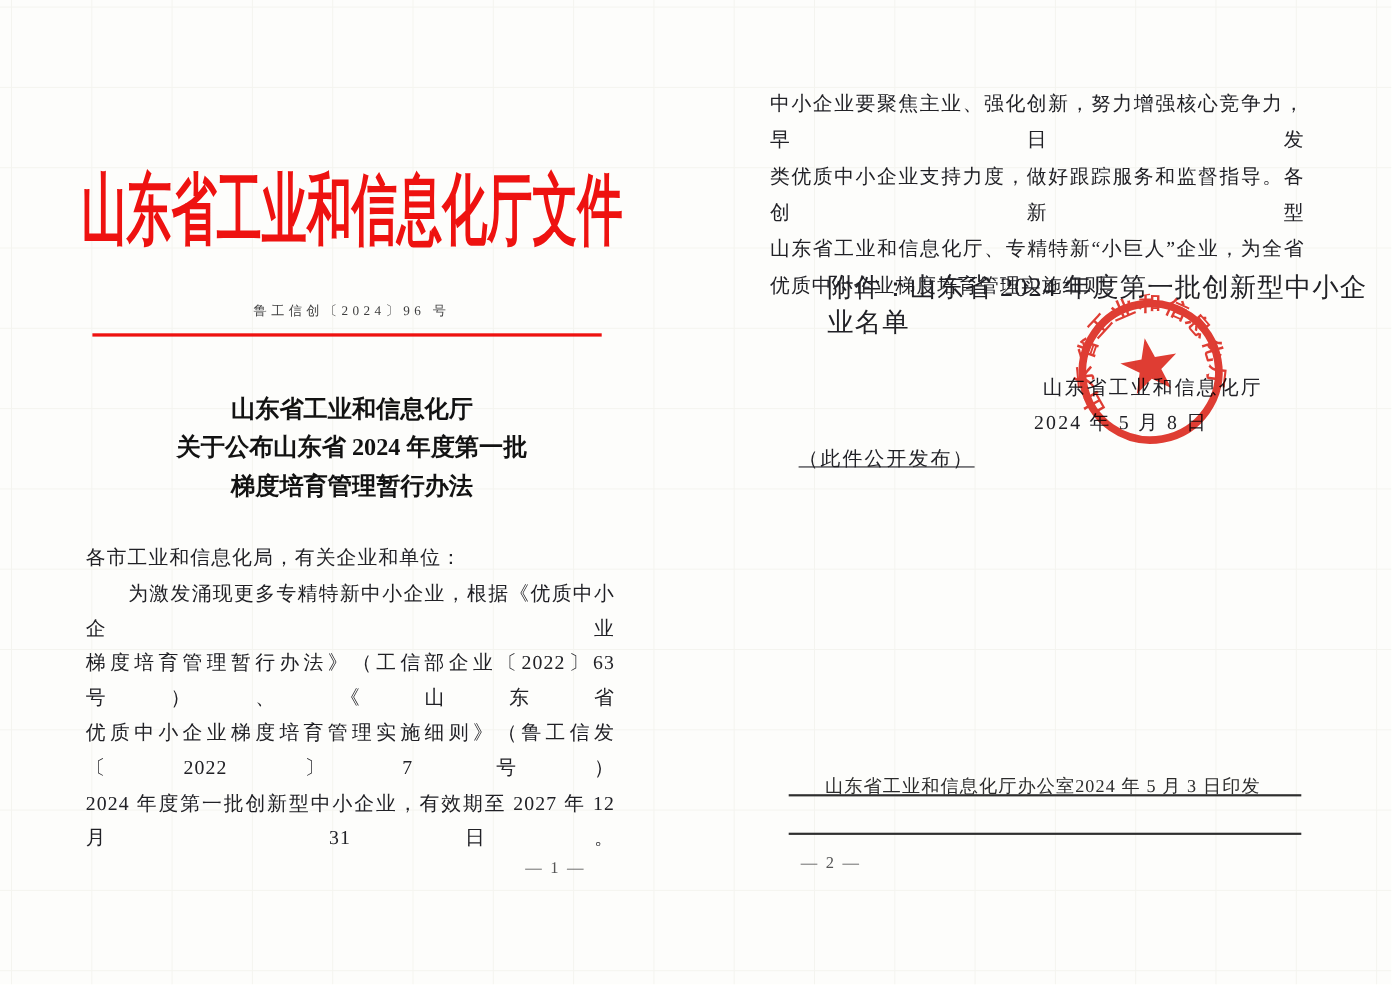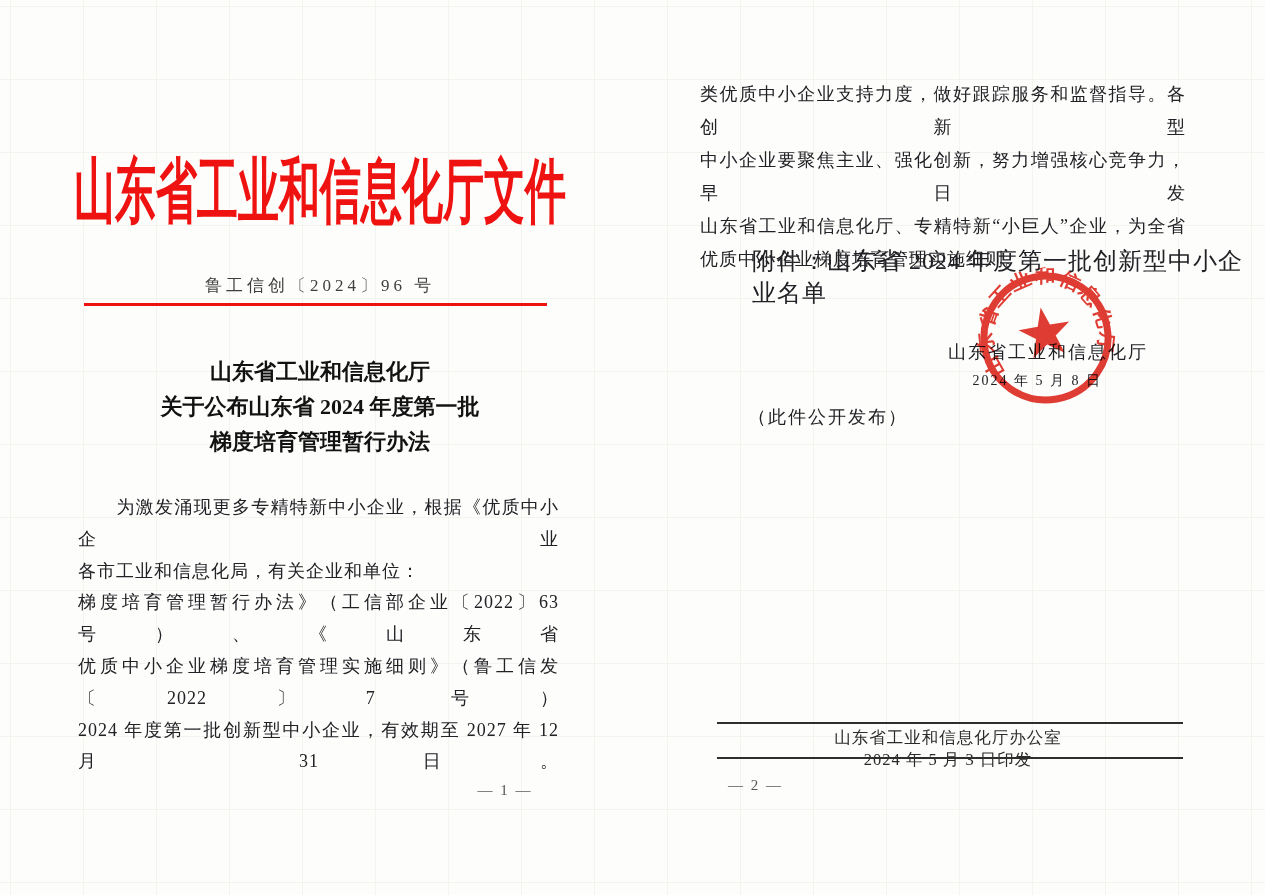--- a/index.html
+++ b/index.html
@@ -29,21 +29,21 @@
     font-weight: 700;
     font-size: 41px;
     letter-spacing: 0px;
     transform: scaleY(1.72);
     transform-origin: top center;
     white-space: nowrap;
   }
   .doc-number {
     left: 60px; top: 274px; width: 520px;
     text-align: center;
-    font-size: 17px;
+    font-size: 12px;
     letter-spacing: 4px;
     color: #3f3f3f;
   }
   .red-rule {
     left: 84px; top: 303px; width: 463px; height: 3px;
     background: #ee1210;
   }
   .notice-title {
     left: 60px; top: 354px; width: 520px;
     text-align: center;
@@ -66,69 +66,69 @@
     color: #555;
     letter-spacing: 2px;
     white-space: nowrap;
   }
   .pagenum-1 { left: 445px; top: 782px; width: 120px; text-align: center; }
   .pagenum-2 { left: 728px; top: 777px; }
 
   
   .attachment { left: 752px; top: 245px; font-size: 24px; letter-spacing: 1px; color: #212126; }
   .signer     { left: 945px; top: 340px; width: 206px; text-align: center; font-size: 18px; letter-spacing: 2px; color: #212126; }
-  .sign-date  { left: 896px; top: 372px; width: 206px; text-align: right; font-size: 14px; letter-spacing: 2px; color: #212126; }
-  .public-note{ left: 748px; top: 405px; font-size: 18px; letter-spacing: 2px; color: #212126; }
+  .sign-date  { left: 940px; top: 372px; width: 206px; text-align: left; font-size: 18px; letter-spacing: 2px; color: #212126; }
+  .public-note{ left: 726px; top: 405px; font-size: 18px; letter-spacing: 2px; color: #212126; text-decoration: underline; }
 
   .seal {
     left: 976px; top: 268px; width: 140px; height: 140px;
     transform: rotate(-10deg);
     opacity: 0.88;
     mix-blend-mode: multiply;
   }
 
   .footer-rule { left: 717px; width: 466px; height: 2px; background: #2e2e2e; }
   .footer-rule-top { top: 722px; }
   .footer-rule-bottom { top: 757px; }
   .footer-row {
-    left: 730px; top: 727px; width: 436px;
+    left: 730px; top: 704px; width: 436px;
     display: flex; justify-content: center; align-items: center;
-    font-size: 16.5px; color: #2b2b2b; letter-spacing: 1px; flex-direction: column;
+    font-size: 16.5px; color: #2b2b2b; letter-spacing: 1px;
   }
 </style>
 </head>
 <body>
 
 <div class="canvas">
 
   <div class="abs letterhead">山东省工业和信息化厅文件</div>
 
   <div class="abs doc-number">鲁工信创〔2024〕96 号</div>
 
   <div class="abs red-rule"></div>
 
   <div class="abs notice-title">
       <div class="bline">山东省工业和信息化厅</div>
       <div class="bline">关于公布山东省 2024 年度第一批</div>
       <div class="bline">梯度培育管理暂行办法</div>
     </div>
 
   <div class="abs body-block body-1">
+      <div class="bline">各市工业和信息化局，有关企业和单位：</div>
       <div class="bline fill">　　为激发涌现更多专精特新中小企业，根据《优质中小企业</div>
-      <div class="bline">各市工业和信息化局，有关企业和单位：</div>
       <div class="bline fill">梯度培育管理暂行办法》（工信部企业〔2022〕63 号）、《山东省</div>
       <div class="bline fill">优质中小企业梯度培育管理实施细则》（鲁工信发〔2022〕7 号）</div>
       <div class="bline fill">2024 年度第一批创新型中小企业，有效期至 2027 年 12 月 31 日。</div>
     </div>
 
   <div class="abs pagenum pagenum-1">— 1 —</div>
 
   <div class="abs body-block body-2">
+      <div class="bline fill">中小企业要聚焦主业、强化创新，努力增强核心竞争力，早日发</div>
       <div class="bline fill">类优质中小企业支持力度，做好跟踪服务和监督指导。各创新型</div>
-      <div class="bline fill">中小企业要聚焦主业、强化创新，努力增强核心竞争力，早日发</div>
       <div class="bline fill">山东省工业和信息化厅、专精特新“小巨人”企业，为全省</div>
       <div class="bline">优质中小企业梯度培育管理实施细则。</div>
     </div>
 
   <div class="abs attachment">附件：山东省 2024 年度第一批创新型中小企业名单</div>
 
   <div class="abs signer">山东省工业和信息化厅</div>
 
   <div class="abs sign-date">2024 年 5 月 8 日</div>
 

